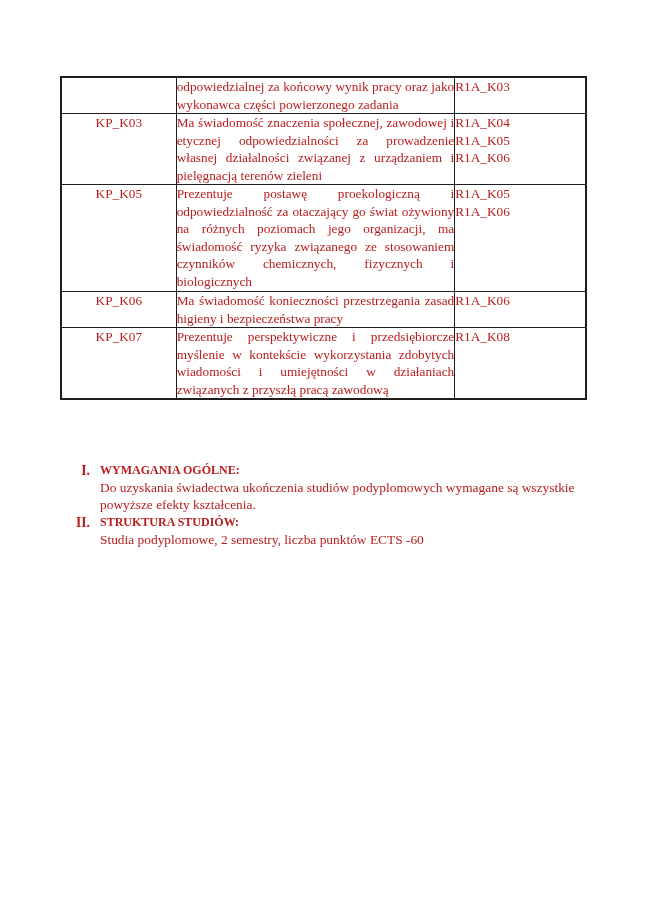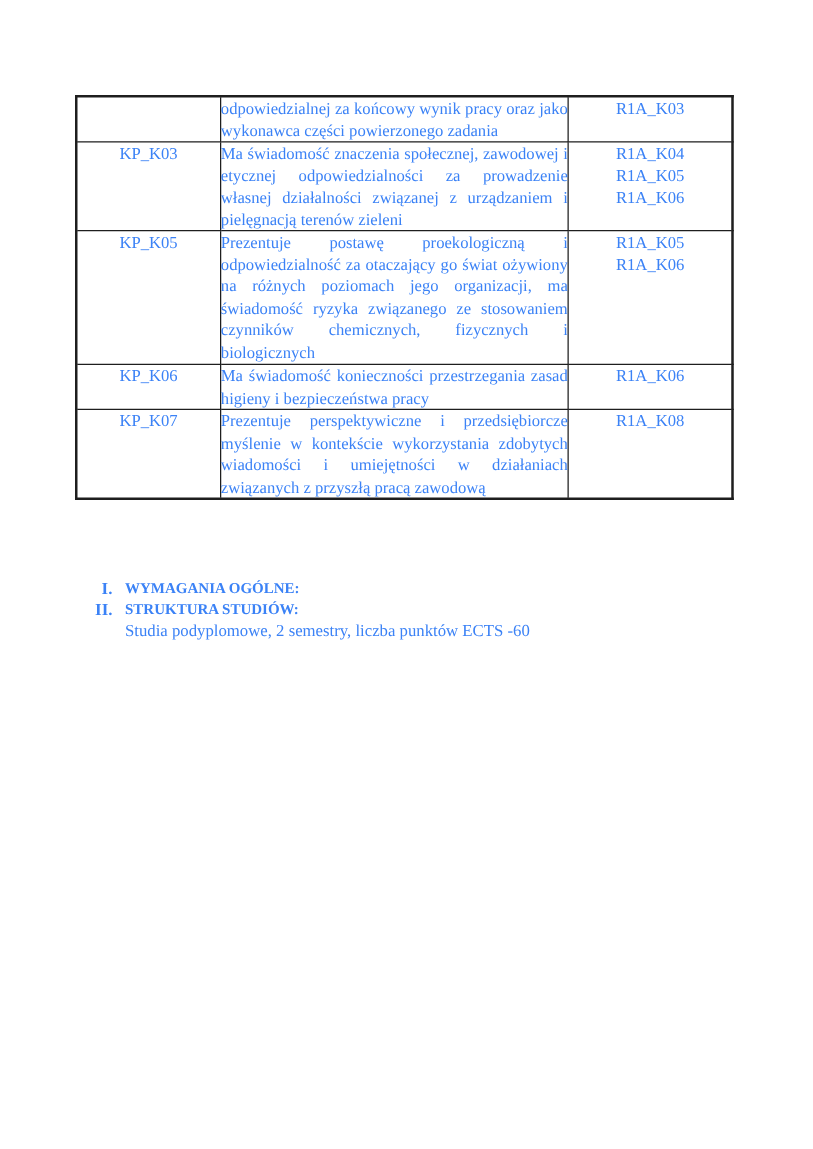--- a/index.html
+++ b/index.html
@@ -6,21 +6,21 @@
     margin: 0;
     padding: 0;
     background: #ffffff;
   }
   .page {
     position: relative;
     width: 650px;
     height: 919px;
     background: #ffffff;
     font-family: "Liberation Serif", serif;
-    color: #3b82f6;
+    color: #b91c1c;
     overflow: hidden;
   }
 
   
   table.comp {
     position: absolute;
     left: 60px;
     top: 76px;
     width: 527px;
     border-collapse: collapse;
@@ -41,21 +41,21 @@
     margin-left: 14px;
   }
   td.desc-col {
     width: 276px;
     text-align: justify;
     padding: 1px 5px 0 6px;
   }
   td.refs-col {
     width: 129px;
     padding: 1px 2px 0 25px;
-    text-align: center;
+    text-align: left;
   }
   tr.r1 { height: 33px; }
   tr.r2 { height: 70px; }
   tr.r3 { height: 55px; }
   tr.r4 { height: 107px; padding-left: 20px; }
   tr.r5 { height: 35px; }
   tr.r6 { height: 69px; }
 
   
   .sections {
@@ -131,20 +131,21 @@
         </td>
       </tr>
     </tbody>
   </table>
 
   <div class="sections">
     <div class="section">
       <div class="sec-num">I.</div>
       <div>
         <div class="sec-head">WYMAGANIA OGÓLNE:</div>
+        <div class="sec-body">Do uzyskania świadectwa ukończenia studiów podyplomowych wymagane są wszystkie powyższe efekty kształcenia.</div>
       </div>
     </div>
     <div class="section">
       <div class="sec-num">II.</div>
       <div>
         <div class="sec-head">STRUKTURA STUDIÓW:</div>
         <div class="sec-body">Studia podyplomowe, 2 semestry, liczba punktów ECTS -60</div>
       </div>
     </div>
   </div>

